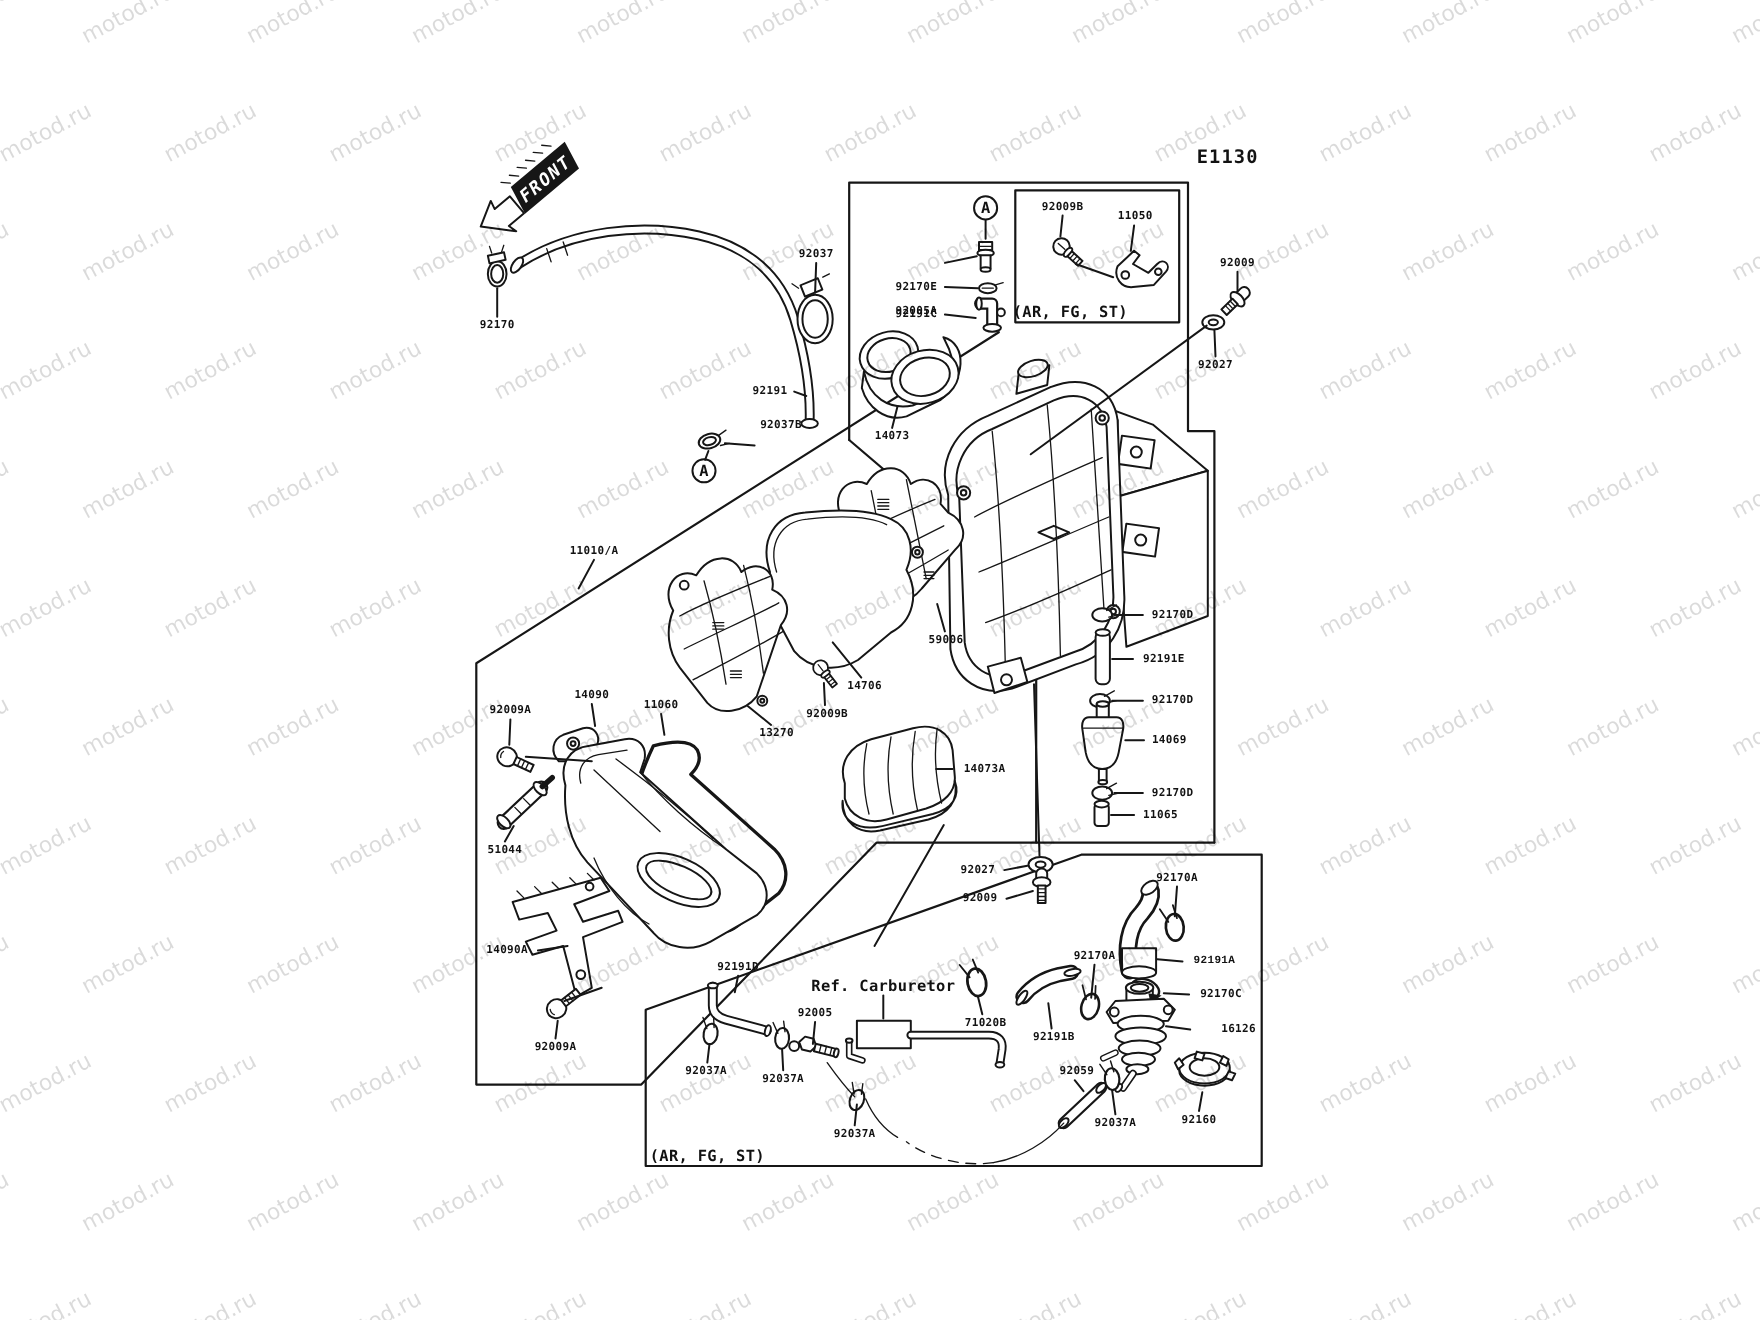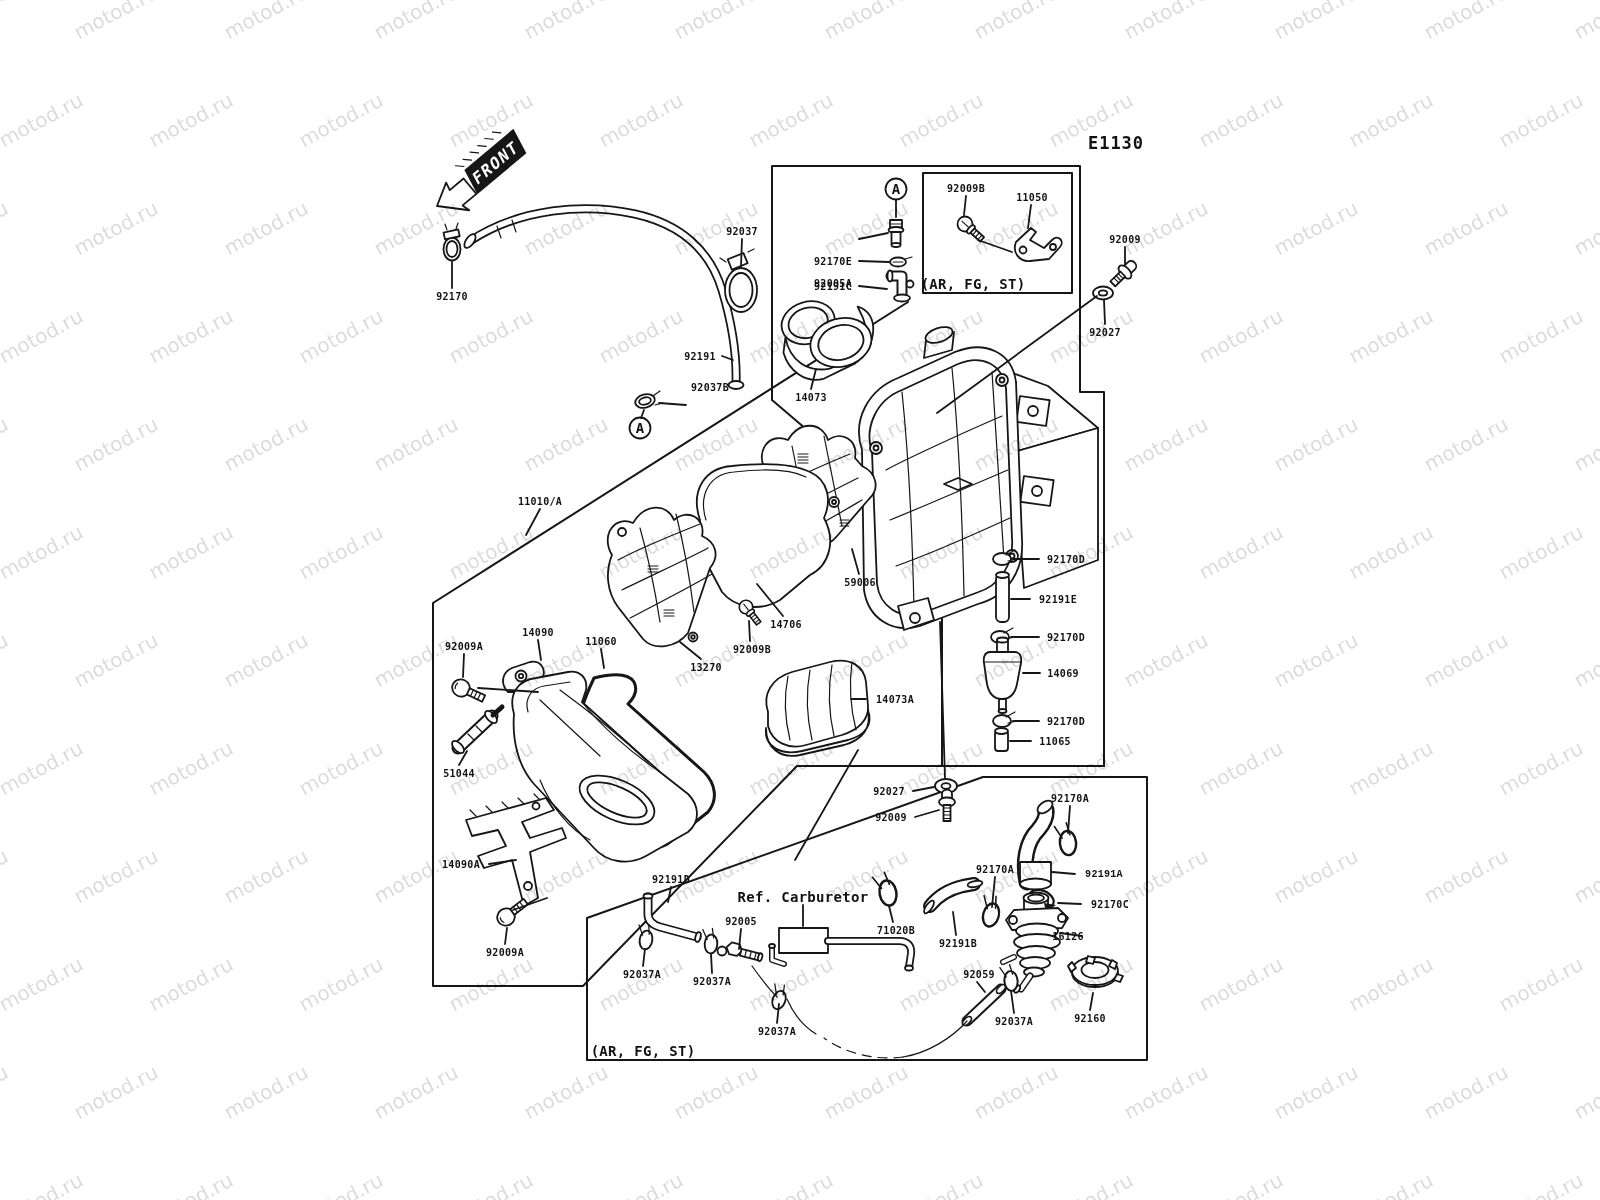--- a/index.html
+++ b/index.html
@@ -485,21 +485,21 @@
       <div class="lbl" style="left: 1070px; top: 798px;">92170A</div>
       <div class="lbl" style="left: 461px; top: 864px;">14090A</div>
       <div class="lbl" style="left: 671px; top: 879px;">92191D</div>
       <div class="lbl" style="left: 995px; top: 869px;">92170A</div>
       <div class="lbl" style="left: 1104px; top: 874px; font-family: Liberation Mono, monospace;">92191A</div>
       <div class="lbl" style="left: 1110px; top: 904px;">92170C</div>
       <div class="lbl ref" style="left: 803px; top: 897px;">Ref. Carburetor</div>
       <div class="lbl" style="left: 741px; top: 921px;">92005</div>
       <div class="lbl" style="left: 896px; top: 930px;">71020B</div>
       <div class="lbl" style="left: 958px; top: 943px;">92191B</div>
-      <div class="lbl" style="left: 1068px; top: 936px;">16126</div>
+      <div class="lbl" style="left: 1126px; top: 936px;">16126</div>
       <div class="lbl" style="left: 505px; top: 952px;">92009A</div>
       <div class="lbl" style="left: 642px; top: 974px;">92037A</div>
       <div class="lbl" style="left: 712px; top: 981px;">92037A</div>
       <div class="lbl" style="left: 979px; top: 974px;">92059</div>
       <div class="lbl" style="left: 777px; top: 1031px;">92037A</div>
       <div class="lbl" style="left: 1014px; top: 1021px;">92037A</div>
       <div class="lbl" style="left: 1090px; top: 1018px;">92160</div>
       <div class="lbl arfg" style="left: 643px; top: 1051px;">(AR, FG, ST)</div>
     </div>
 

